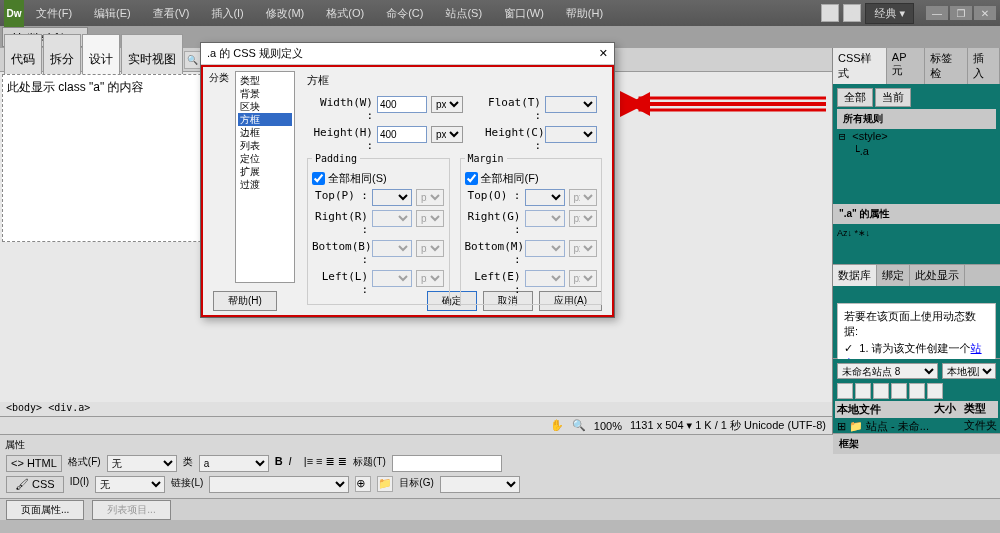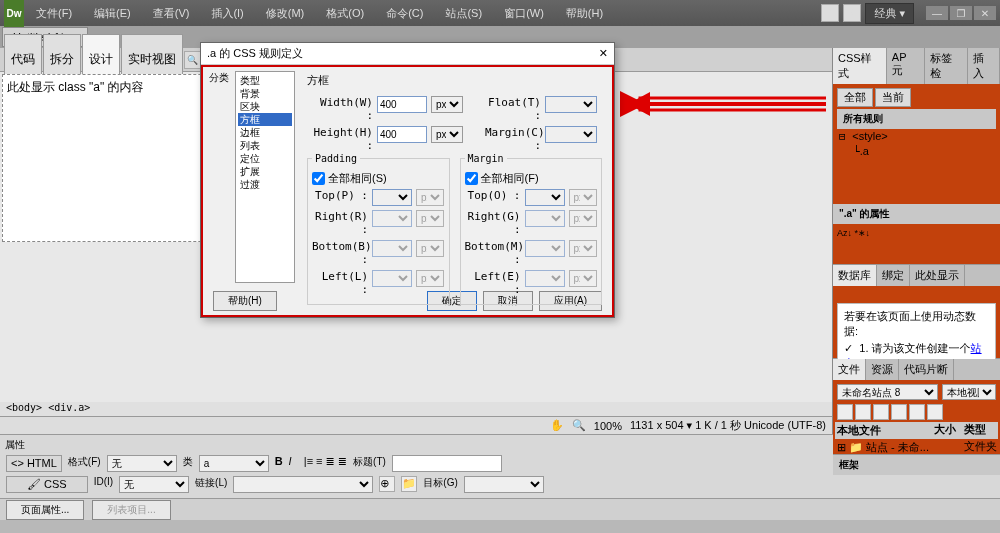--- a/index.html
+++ b/index.html
@@ -20,21 +20,21 @@
 .tb-btn{padding:16px 6px;border:1px solid #999;background:#e0e0e0;font-size:12px}
 .tb-btn.active{background:#f5f5f5}
 .tb-icon{width:18px;height:18px;background:#ddd;border:1px solid #aaa;display:inline-flex;align-items:center;justify-content:center;font-size:9px}
 .canvas{flex:1;background:#fff;border:1px dashed #888;margin:2px;padding:4px;max-width:300px;height:290px;position:relative}
 .canvas-text{font-size:12px}
 .right-panels{width:168px;background:#d4d4d4;border-left:1px solid #888;display:flex;flex-direction:column}
 .panel{border-bottom:1px solid #999}
 .panel-tabs{display:flex;background:#c0c0c0;font-size:10px}
 .panel-tabs span{padding:3px 5px;border-right:1px solid #999}
 .panel-tabs .active{background:#e8e8e8}
-.panel-body{background:#c2410c;padding:4px;font-size:10px;min-height:40px}
+.panel-body{background:#0f766e;padding:4px;font-size:10px;min-height:40px}
 .sub-tabs{display:flex;gap:2px;margin-bottom:2px}
 .sub-tabs span{padding:1px 6px;border:1px solid #999;background:#ddd}
 .rule-line{padding:1px 2px;font-family:monospace}
 .panel-title{padding:3px 6px;background:#c8c8c8;font-weight:bold;font-size:10px}
 .prop-row{display:flex;padding:2px;gap:4px;align-items:center}
 .tiny-select{height:16px;font-size:10px;border:1px solid #999}
 .info-list{padding:4px 6px}
 .info-list div{padding:1px 0}
 
 .dialog{position:absolute;left:200px;top:42px;width:415px;height:276px;background:#f0f0f0;border:1px solid #666;box-shadow:3px 3px 8px rgba(0,0,0,0.3);z-index:100}
@@ -160,25 +160,20 @@
       </div>
       <div class="panel-body" style="height:72px">
         <div class="info-list" style="border:1px solid #bbb;margin-top:13px;background:#fff">
           <div>若要在该页面上使用动态数据:</div>
           <div>✓ &nbsp;<span>1. 请为该文件创建一个</span><u style="color:#00f">站点</u><span>。</span></div>
           <div>&nbsp;&nbsp;&nbsp;&nbsp;<span>2. 选择一种</span><u style="color:#00f">文档类型</u><span>。</span></div>
         </div>
       </div>
     </div>
     <div class="panel">
-      <div class="panel-tabs">
-        <span class="active">文件</span>
-        <span>资源</span>
-        <span>代码片断</span>
-      </div>
       <div class="panel-body" style="height:74px;padding:2px">
         <div class="prop-row">
           <select class="tiny-select" style="flex:1"><option>未命名站点 8</option></select>
           <select class="tiny-select" style="width:54px"><option>本地视图</option></select>
         </div>
         <div class="prop-row" style="gap:2px">
           <span class="mini-icon"></span>
           <span class="mini-icon"></span>
           <span class="mini-icon"></span>
           <span class="mini-icon"></span>
@@ -207,21 +202,21 @@
     <span style="border:1px solid #999;padding:1px 4px">&lt;&gt; <span>HTML</span></span>
     <label>格式(F)</label>
     <select class="props-input" style="width:70px"><option>无</option></select>
     <label>类</label>
     <select class="props-input" style="width:70px"><option>a</option></select>
     <b>B</b> <i>I</i>&nbsp;&nbsp;|≡ ≡ ≣ ≣
     <label>标题(T)</label>
     <input class="props-input" style="width: 110px;">
   </div>
   <div class="props-grid">
-    <span style="border:1px solid #999;padding:1px 20px">🖌 <span>CSS</span></span>
+    <span style="border:1px solid #999;padding:1px 8px">🖌 <span>CSS</span></span>
     <label>ID(I)</label>
     <select class="props-input" style="width:70px"><option>无</option></select>
     <label>链接(L)</label>
     <select class="props-input" style="width:140px"><option></option></select>
     <span class="mini-icon">⊕</span>
     <span class="mini-icon">📁</span>
     <label>目标(G)</label>
     <select class="props-input" style="width:80px"></select>
   </div>
 </div>
@@ -256,21 +251,21 @@
         <select class="unit-sel"><option>px</option></select>
         <span style="width:14px"></span>
         <span class="field-label" style="width:56px">Float(T) :</span>
         <select class="val-sel"></select>
       </div>
       <div class="field-row">
         <span class="field-label">Height(H) :</span>
         <input class="num-input" value="400" style="">
         <select class="unit-sel"><option>px</option></select>
         <span style="width:14px"></span>
-        <span class="field-label" style="width:56px">Margin(C) :</span>
+        <span class="field-label" style="width:56px">Height(C) :</span>
         <select class="val-sel"></select>
       </div>
       <div class="box-group">
         <div class="box-col">
           <span class="box-legend">Padding</span>
           <div class="chk-row">
               <input type="checkbox" checked="" style="">
               <span>全部相同(S)</span>
             </div>
           <div class="field-row">

